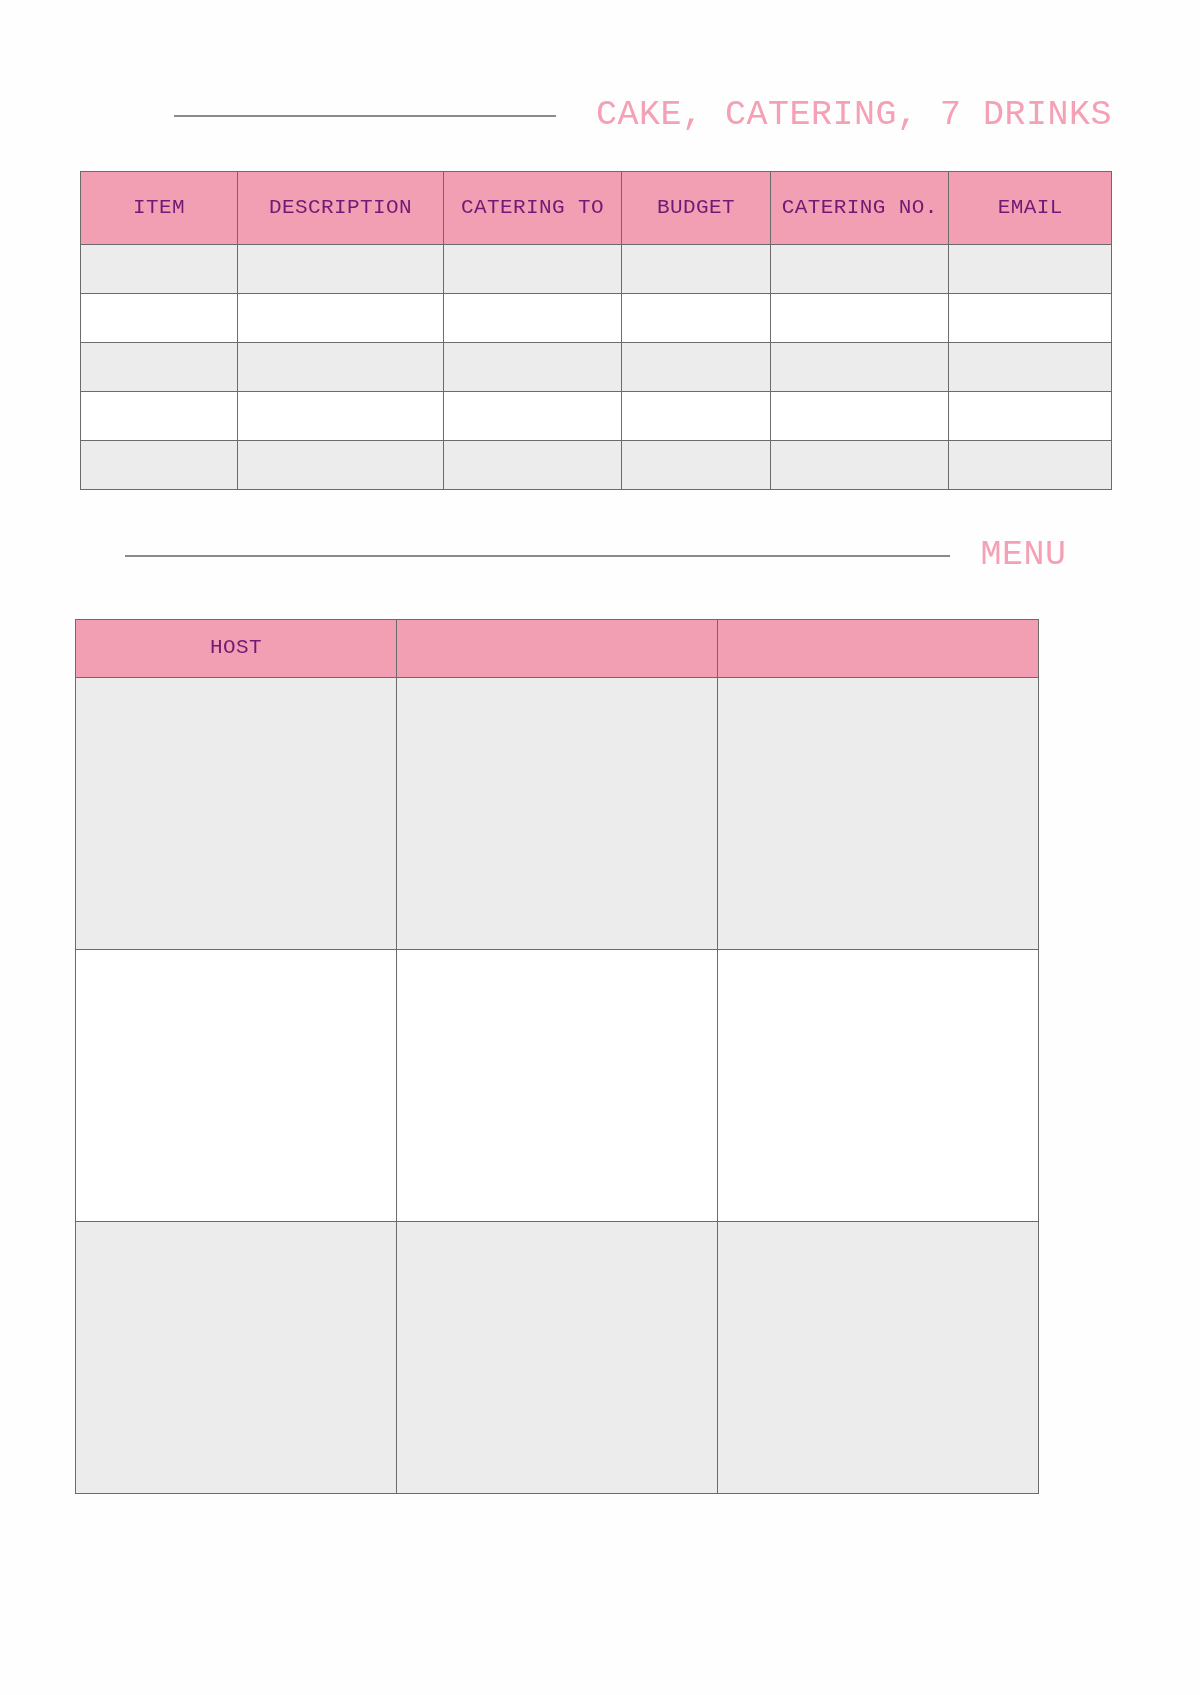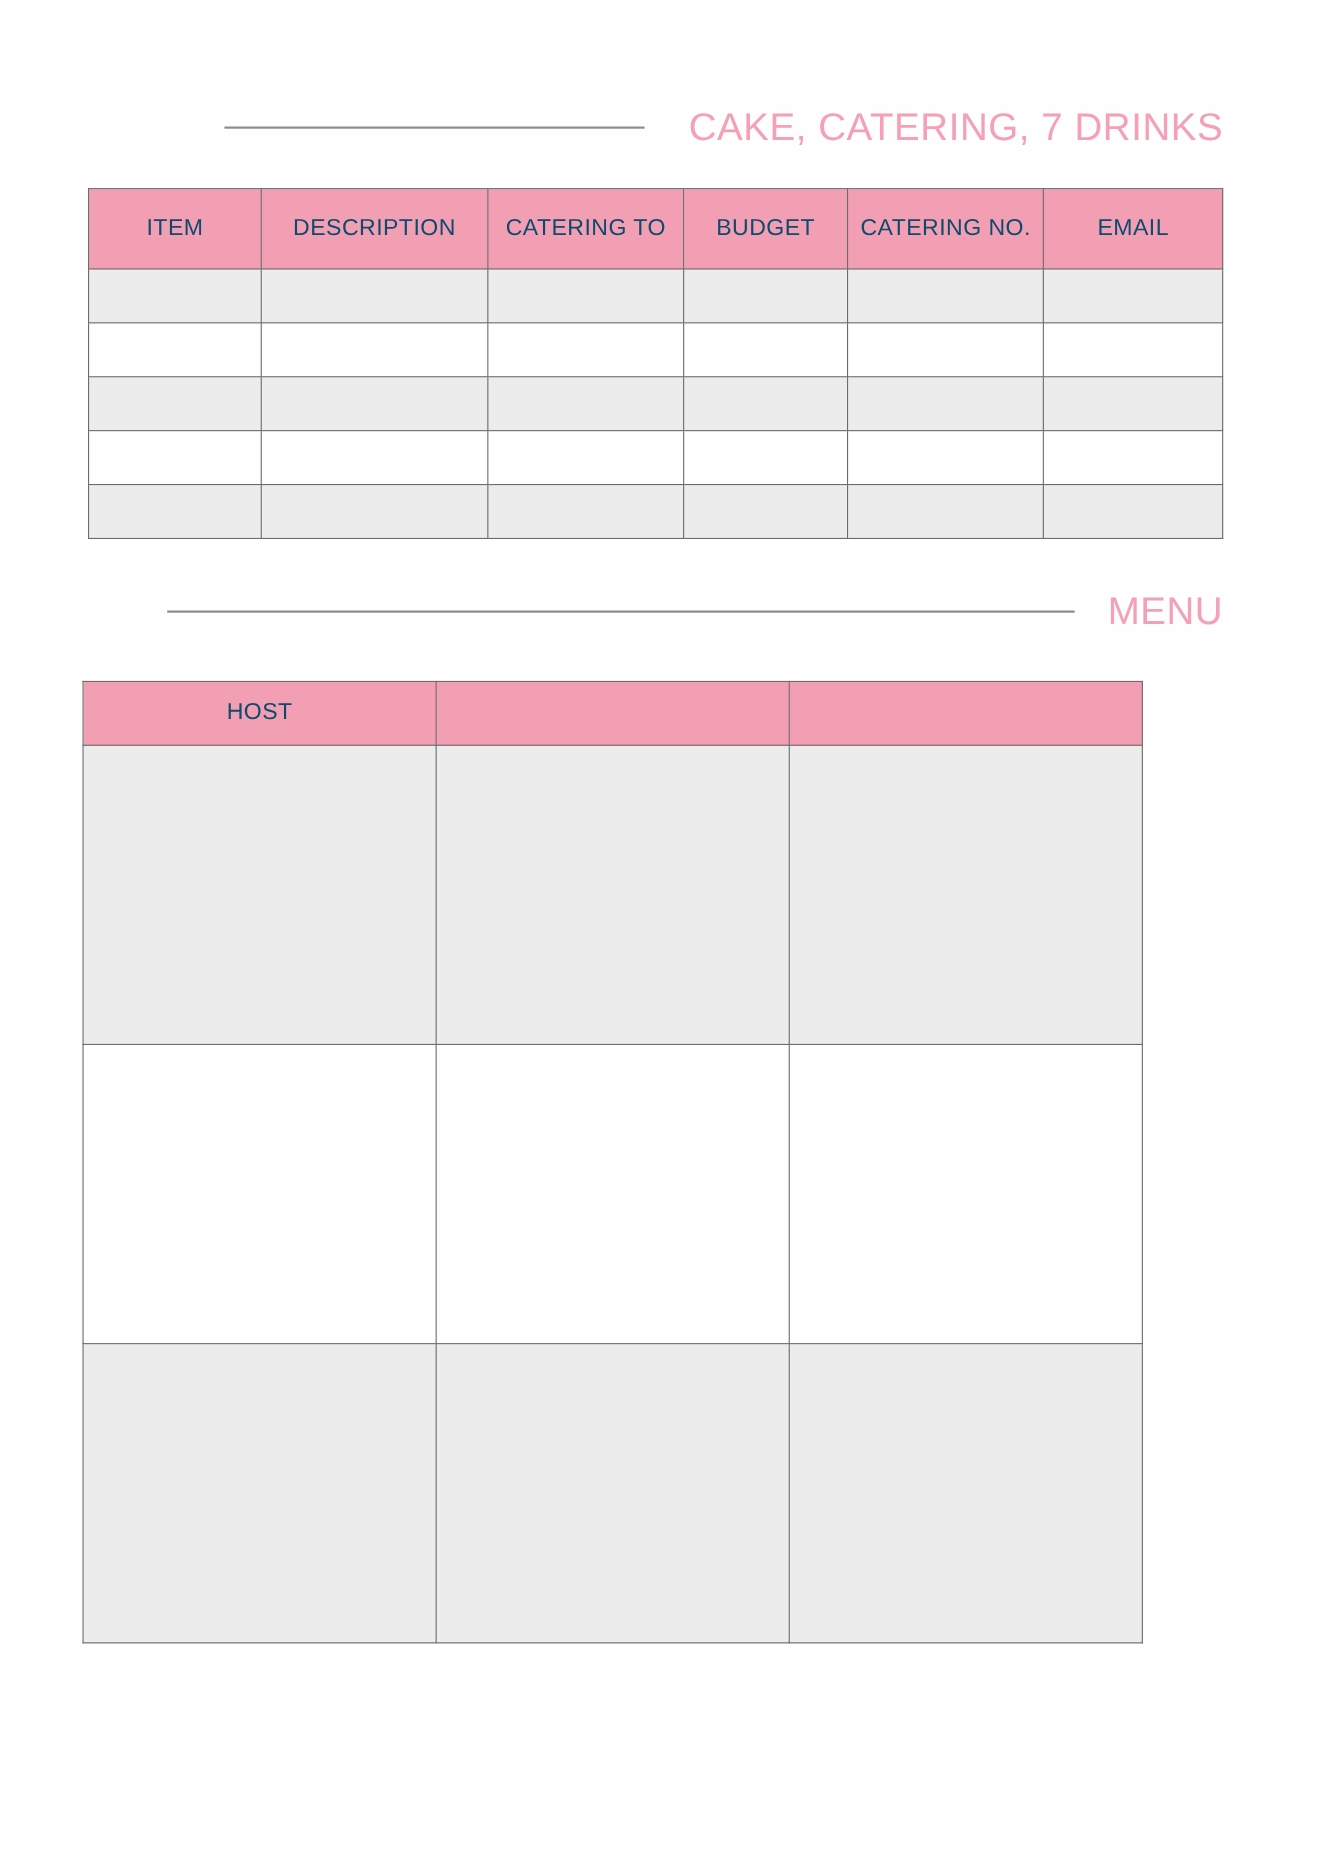--- a/index.html
+++ b/index.html
@@ -15,20 +15,21 @@
     position: relative;
     overflow: hidden;
   }
   .page {
     position: absolute;
     left: 0;
     top: 0;
     width: 1200px;
     height: 1695px;
     background: #fffefe;
+    font-family: Liberation Mono, monospace;
   }
 
   
   .section-head {
     position: absolute;
     display: flex;
     align-items: center;
     gap: 0;
   }
   .rule {
@@ -51,21 +52,21 @@
     position: absolute;
     table-layout: fixed;
   }
   table td, table th {
     border: 1.5px solid #6b6b6b;
     padding: 0;
     font-weight: 400;
   }
   thead th {
     background: #f29fb4;
-    color: #0c4a6e;
+    color: #701a75;
     font-size: 21px;
     letter-spacing: 0.4px;
     text-align: center;
     vertical-align: middle;
     line-height: 1.05;
   }
   .shaded { background: #ececec; }
   .plain  { background: #ffffff; }
 
   
@@ -146,21 +147,21 @@
         <td class="shaded"></td>
         <td class="shaded"></td>
         <td class="shaded"></td>
         <td class="shaded"></td>
         <td class="shaded"></td>
         <td class="shaded"></td>
       </tr>
     </tbody>
   </table>
 
-  <div class="section-head" style="left:80px; top:538px; width:1032px; justify-content:flex-end;">
+  <div class="section-head" style="left:80px; top:538px; width:1032px; justify-content:center;">
     <span class="rule" style="width:825px; margin-right:30px;"></span>
     <span class="section-title">MENU</span>
   </div>
 
   <table id="menu-table">
     <thead>
       <tr>
         <th style="width:320px">HOST</th>
         <th class="blank-head" style="width:320px"></th>
         <th class="blank-head" style="width:320px"></th>

